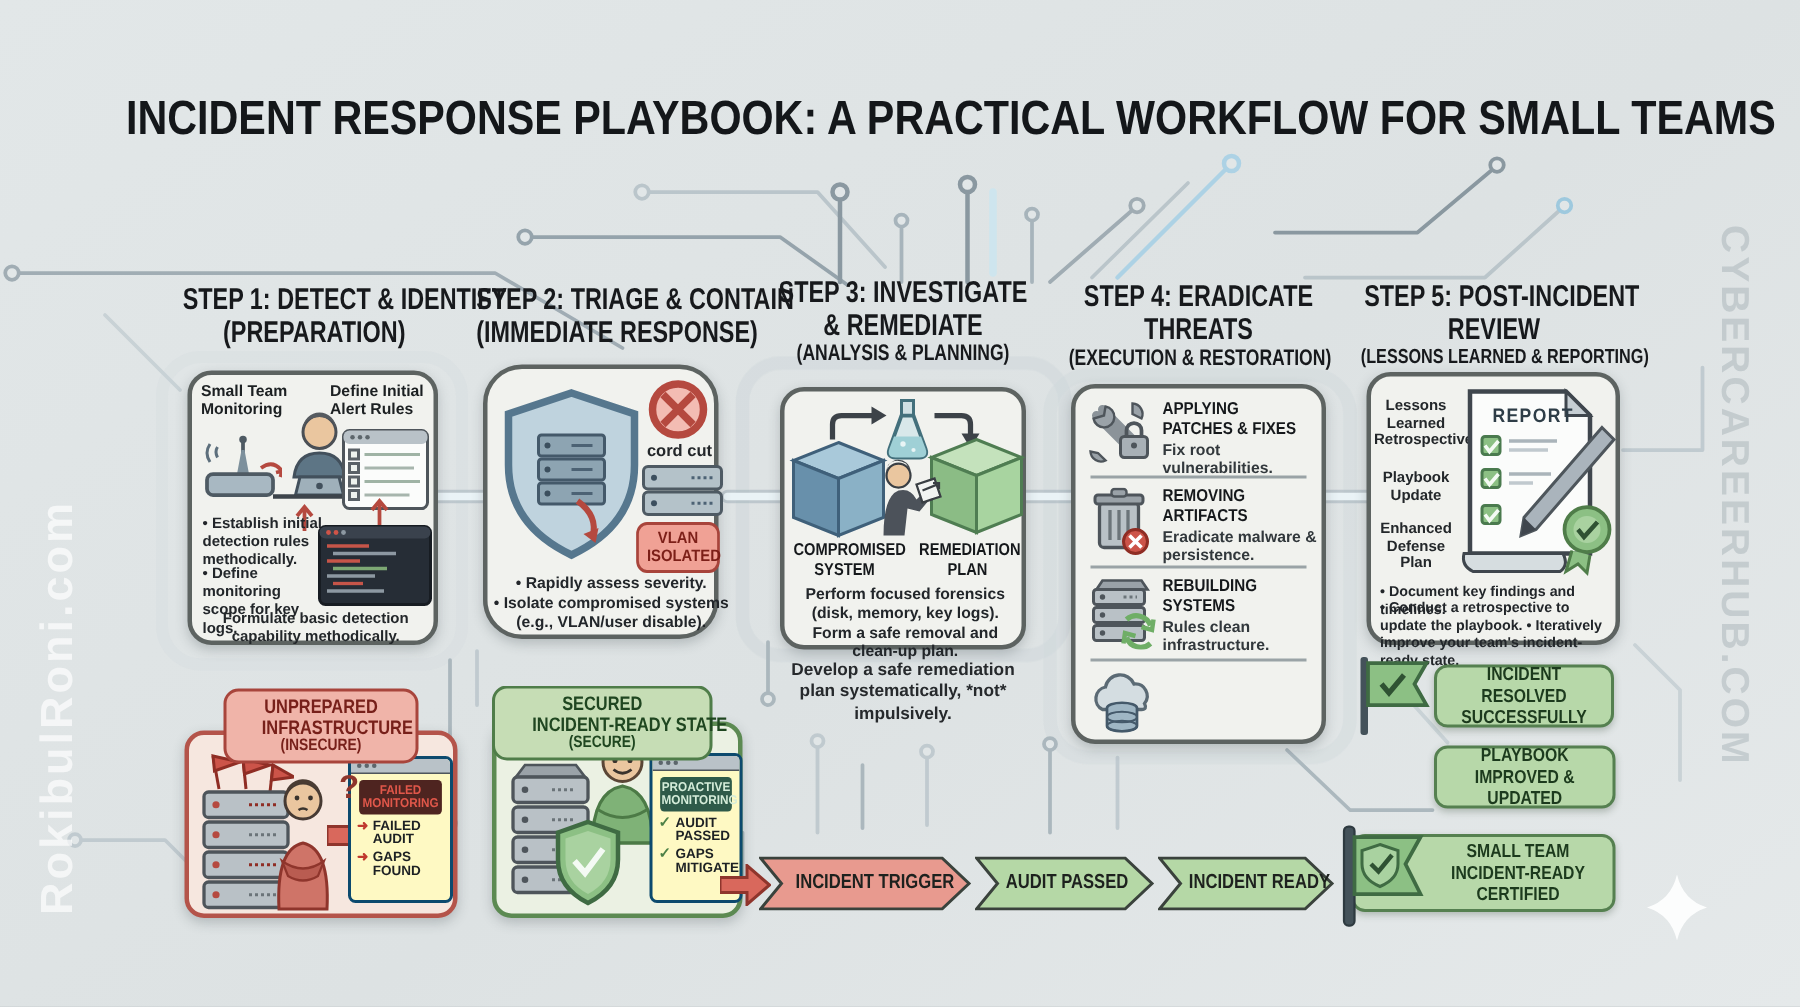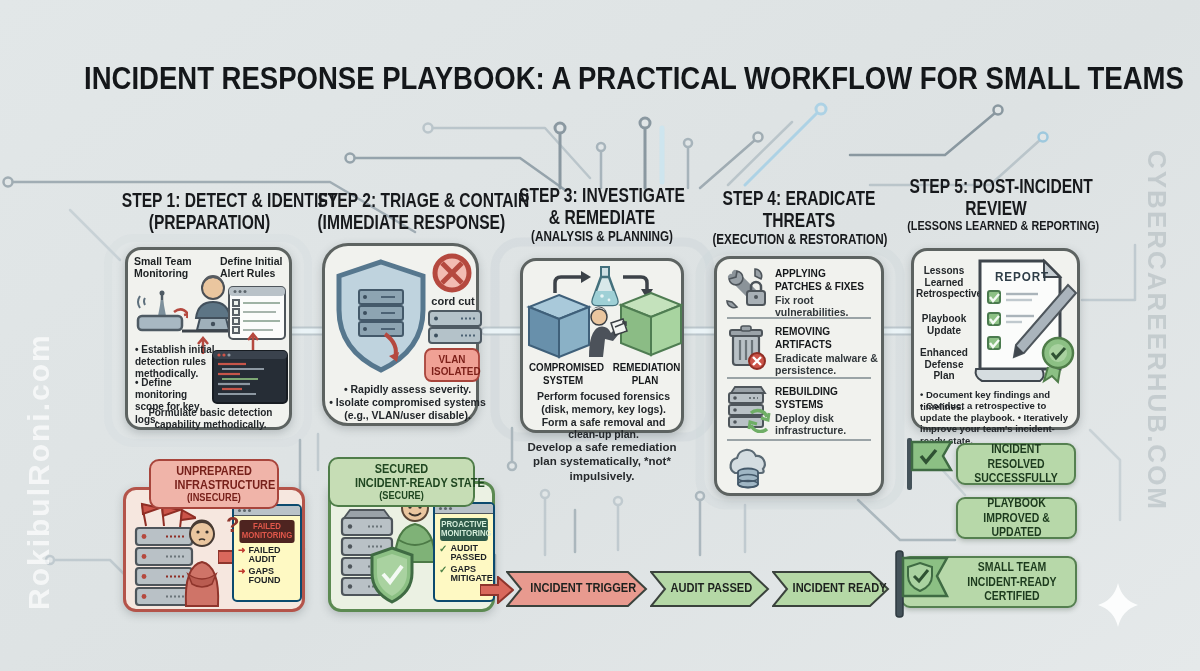--- a/index.html
+++ b/index.html
@@ -162,21 +162,21 @@
   <div class="hdr" style="left:491px; top:185px; width:222px;">
     <div class="hl1">STEP 3: INVESTIGATE</div>
     <div class="hl1">&amp; REMEDIATE</div>
     <div class="hl3">(ANALYSIS &amp; PLANNING)</div>
   </div>
   <div class="hdr" style="left:688px; top:188px; width:222px;">
     <div class="hl1">STEP 4: ERADICATE</div>
     <div class="hl1">THREATS</div>
     <div class="hl3">(EXECUTION &amp; RESTORATION)</div>
   </div>
-  <div class="hdr" style="left:885px; top:176px; width:222px;">
+  <div class="hdr" style="left:885px; top:188px; width:222px;">
     <div class="hl1">STEP 5: POST-INCIDENT</div>
     <div class="hl1">REVIEW</div>
     <div class="hl3s">(LESSONS LEARNED &amp; REPORTING)</div>
   </div>
 
   <div class="panel" style="left:125px; top:247px; width:167px; height:183px;">
     <div class="abs small-label" style="left:6px; top:6px; width:70px;">Small Team Monitoring</div>
     <div class="abs small-label" style="left:92px; top:6px; width:70px;">Define Initial Alert Rules</div>
     <svg class="abs" style="left:4px; top:36px;" width="56" height="50" viewBox="0 0 56 50">
       <path d="M8,22 q-4,-6 0,-12 M13,19 q-2,-4 0,-7" fill="none" stroke="#5d6f7c" stroke-width="2"></path>
@@ -350,21 +350,21 @@
         <circle cx="10" cy="25" r="1.8" fill="#4e555b"></circle>
         <circle cx="10" cy="37" r="1.8" fill="#4e555b"></circle>
       <line x1="24" y1="13" x2="33" y2="13" stroke="#6b7479" stroke-width="2" stroke-dasharray="2 2"></line>
       <path d="M26,28 a10,10 0 0 1 16,4" fill="none" stroke="#6fae66" stroke-width="3.5"></path>
       <path d="M44,28 l-1,7 l-7,-2" fill="none" stroke="#6fae66" stroke-width="3"></path>
       <path d="M42,44 a10,10 0 0 1 -16,-4" fill="none" stroke="#6fae66" stroke-width="3.5"></path>
       <path d="M24,44 l1,-7 l7,2" fill="none" stroke="#6fae66" stroke-width="3"></path>
     </svg>
     <div class="abs" style="left:58px; top:126px; width:106px;">
       <div class="s4-title">REBUILDING SYSTEMS</div>
-      <div class="s4-desc">Deploy disk infrastructure.</div>
+      <div class="s4-desc">Rules clean infrastructure.</div>
     </div>
     <div class="s4-div" style="top:180px;"></div>
     <svg class="abs" style="left:8px; top:188px;" width="46" height="46" viewBox="0 0 46 46">
       <path d="M10,26 a8,8 0 0 1 2,-15 a10,10 0 0 1 19,-2 a8,8 0 0 1 7,13 q2,4 -2,4 z" fill="#d4dde1" stroke="#5b6a74" stroke-width="2.2"></path>
       <g>
         <ellipse cx="23" cy="25" rx="10" ry="3.5" fill="#9fb6c4" stroke="#44596a" stroke-width="1.8"></ellipse>
         <path d="M13,25 v12 a10,3.5 0 0 0 20,0 v-12" fill="#9fb6c4" stroke="#44596a" stroke-width="1.8"></path>
         <ellipse cx="23" cy="31" rx="10" ry="3.5" fill="none" stroke="#44596a" stroke-width="1.4"></ellipse>
         <ellipse cx="23" cy="37" rx="10" ry="3.5" fill="none" stroke="#44596a" stroke-width="1.4"></ellipse>
       </g>

